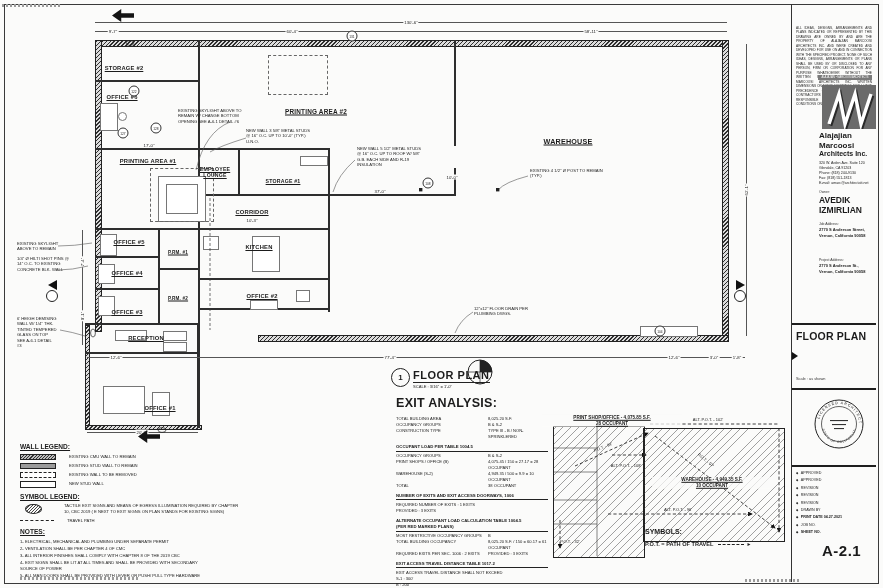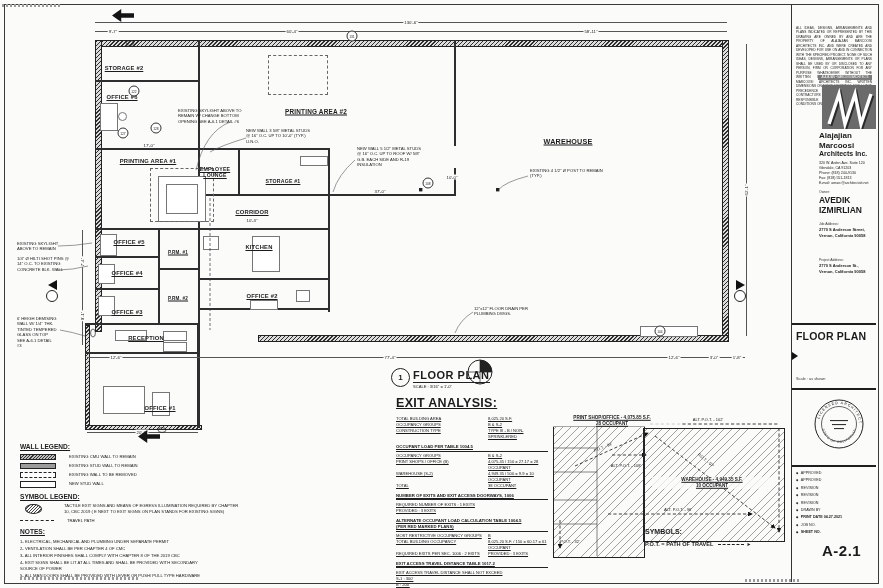--- a/index.html
+++ b/index.html
@@ -16,21 +16,21 @@
   .dim{position:absolute;font-size:4.3px;background:#fbfbfa;padding:0 1px;transform:translate(-50%,-50%);white-space:nowrap;}
   .dim.v{transform:translate(-50%,-50%) rotate(-90deg);}
   .room{position:absolute;font-weight:bold;font-size:5.8px;text-decoration:underline;white-space:pre-line;text-align:center;transform:translate(-50%,-50%);letter-spacing:.2px;}
   .ann{position:absolute;font-size:4.2px;line-height:1.3;white-space:pre-line;}
   .marker{position:absolute;width:9px;height:9px;border:.7px solid #333;border-radius:50%;background:#fff;font-size:3.2px;display:flex;align-items:center;justify-content:center;transform:translate(-50%,-50%);}
   .bigarrow{position:absolute;width:22px;height:13px;background:#141414;clip-path:polygon(0 50%,42% 0,42% 32%,100% 32%,100% 68%,42% 68%,42% 100%);}
   .secmark-tri{position:absolute;width:0;height:0;border-top:5px solid transparent;border-bottom:5px solid transparent;}
   .secmark-cir{position:absolute;width:10px;height:10px;border:.8px solid #222;border-radius:50%;background:#fff;}
   .fineprint{position:absolute;height:2.5px;background:repeating-linear-gradient(90deg,#9a9a9a 0 2px,transparent 2px 4px);}
   
-  #exit-block{left:396px;top:394px;width:152px;font-size:4.1px;line-height:1.45;text-decoration:underline;}
+  #exit-block{left:396px;top:394px;width:152px;font-size:4.1px;line-height:1.45;}
   #exit-block .xtitle{font-size:12.5px;font-weight:bold;letter-spacing:.3px;margin-bottom:4px;}
   .xhead{font-weight:bold;font-size:4.3px;border-bottom:.7px solid #222;margin-top:4.5px;margin-bottom:1.5px;white-space:pre-line;}
   .xrow{display:flex;}
   .xl{width:92px;flex:none;}
   .xv{flex:1;}
   
   #legends{left:20px;top:438px;width:340px;font-size:4.2px;line-height:1.4;}
   .ltitle{font-size:6.6px;font-weight:bold;text-decoration:underline;margin:4px 0 2.5px;}
   .lrow{display:flex;align-items:center;margin-bottom:2.6px;}
   .swatch{width:34px;height:4.5px;flex:none;margin-right:13px;border:.7px solid #222;}

